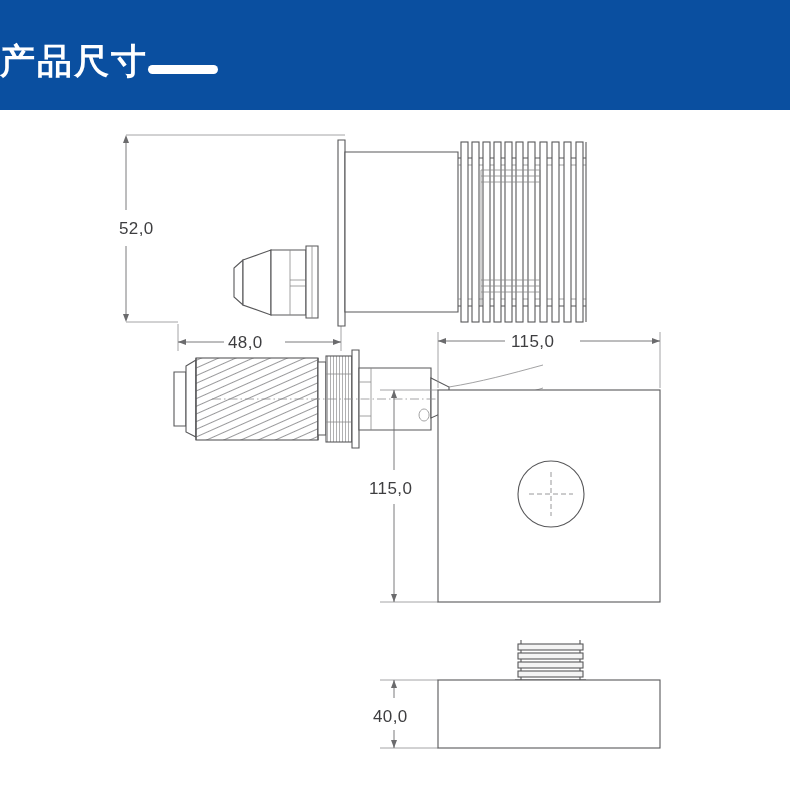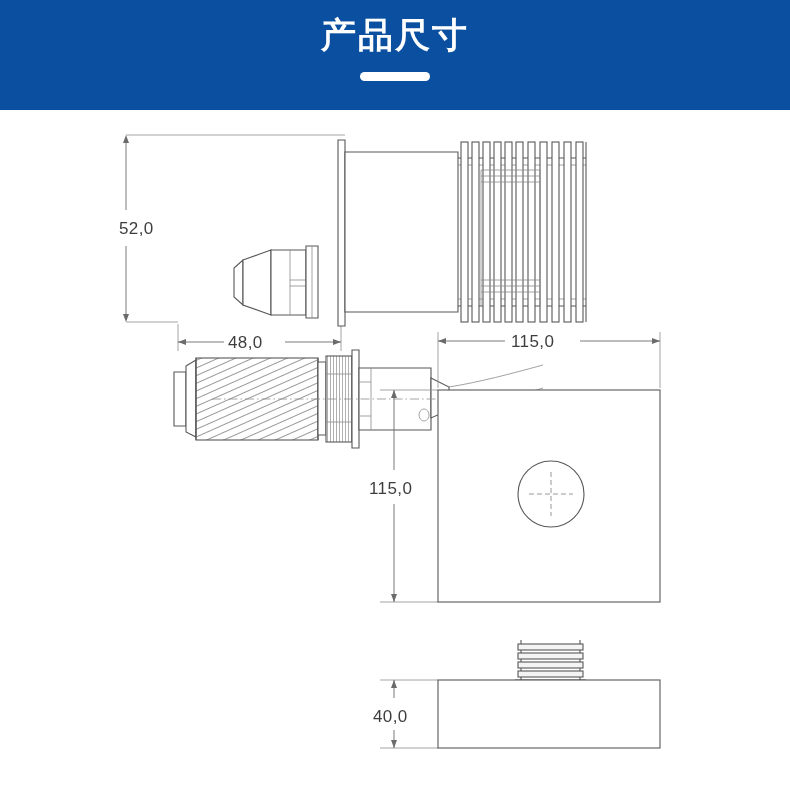--- a/index.html
+++ b/index.html
@@ -21,21 +21,21 @@
     position: relative;
     background: #ffffff;
   }
   
   .banner {
     width: 790px;
     height: 110px;
     background: #0a4fa0;
     position: relative;
     display: flex;
-    flex-direction: column;
+    flex-direction: row;
     align-items: center;
     justify-content: flex-start;
     padding-top: 14px;
   }
   .banner-title {
     color: #ffffff;
     font-size: 35px;
     font-weight: bold;
     letter-spacing: 2px;
     line-height: 1.25;

